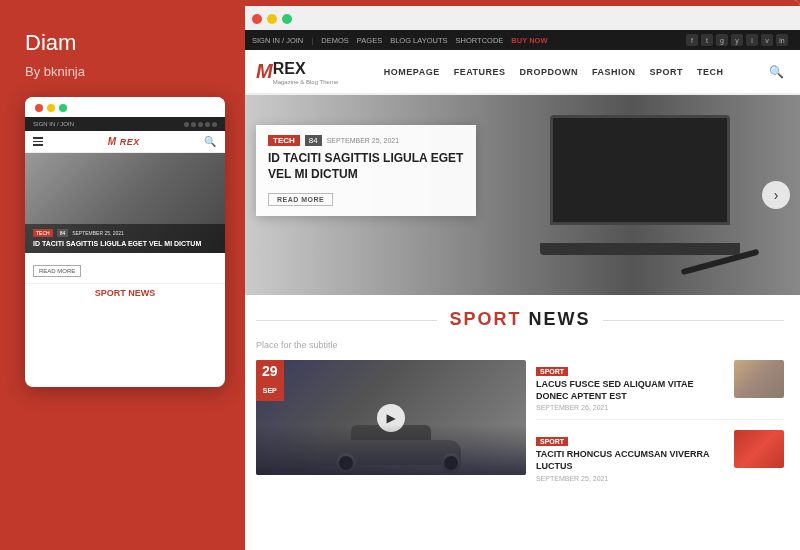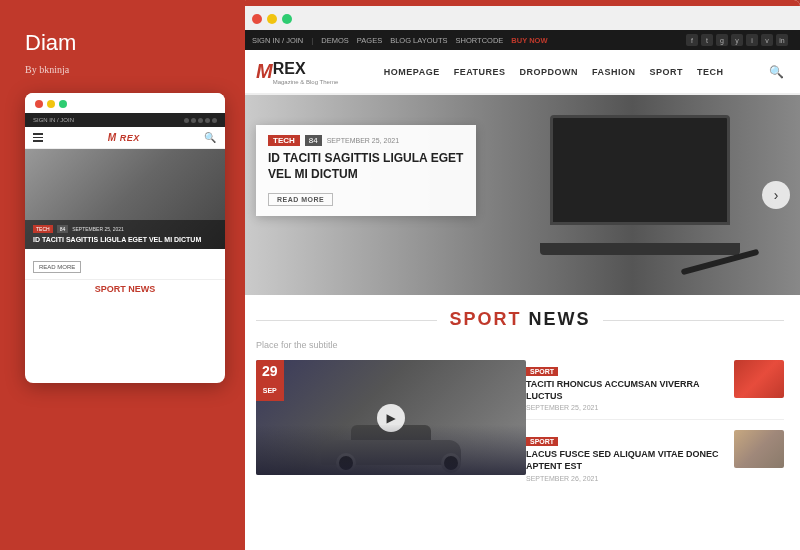--- a/index.html
+++ b/index.html
@@ -32,24 +32,23 @@
     }
 
     .left-subtitle {
       font-size: 22px;
       font-weight: 400;
       color: #fff;
       margin-bottom: 8px;
     }
 
     .left-author {
-      font-size: 10px;
+      font-size: 13px;
       color: rgba(255,255,255,0.75);
       margin-bottom: 18px;
-      font-family: Liberation Serif, serif;
     }
 
     
     .mobile-preview {
       background: #fff;
       border-radius: 8px;
       width: 200px;
       height: 290px;
       overflow: hidden;
       box-shadow: 0 4px 20px rgba(0,0,0,0.3);
@@ -521,21 +520,21 @@
       font-size: 9px;
       color: #aaa;
       text-align: left;
       margin-top: 2px;
       margin-bottom: 10px;
     }
 
     
     .sport-grid {
       display: flex;
-      gap: 0;
+      gap: 10px;
     }
 
     .sport-main-article {
       width: 270px;
       position: relative;
       flex-shrink: 0;
     }
 
     .sport-main-img {
       width: 100%;
@@ -875,30 +874,30 @@
 
           <div class="play-overlay">▶</div>
           <div class="car-silhouette"></div>
         </div>
       </div>
 
       <div class="sport-side-articles">
         <div class="sport-side-item">
           <div class="sport-side-text">
             <span class="sport-side-badge">SPORT</span>
+            <div class="sport-side-title">LACUS FUSCE SED ALIQUAM VITAE DONEC APTENT EST</div>
+            <div class="sport-side-date">SEPTEMBER 26, 2021</div>
+          </div>
+          <div class="sport-side-img sport-side-img-2"></div>
+        </div>
+
+        <div class="sport-side-item">
+          <div class="sport-side-text">
+            <span class="sport-side-badge">SPORT</span>
             <div class="sport-side-title">TACITI RHONCUS ACCUMSAN VIVERRA LUCTUS</div>
             <div class="sport-side-date">SEPTEMBER 25, 2021</div>
           </div>
           <div class="sport-side-img sport-side-img-1"></div>
         </div>
-
-        <div class="sport-side-item">
-          <div class="sport-side-text">
-            <span class="sport-side-badge">SPORT</span>
-            <div class="sport-side-title">LACUS FUSCE SED ALIQUAM VITAE DONEC APTENT EST</div>
-            <div class="sport-side-date">SEPTEMBER 26, 2021</div>
-          </div>
-          <div class="sport-side-img sport-side-img-2"></div>
-        </div>
       </div>
     </div>
   </div>
 </div>
 
 </body></html>

